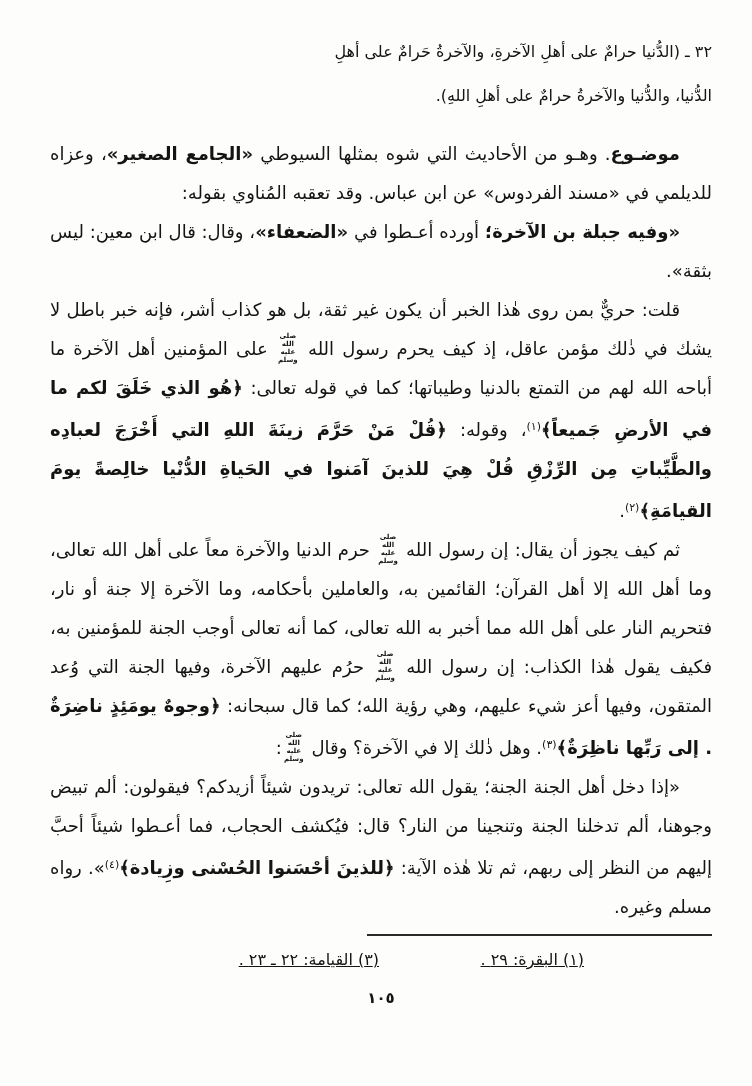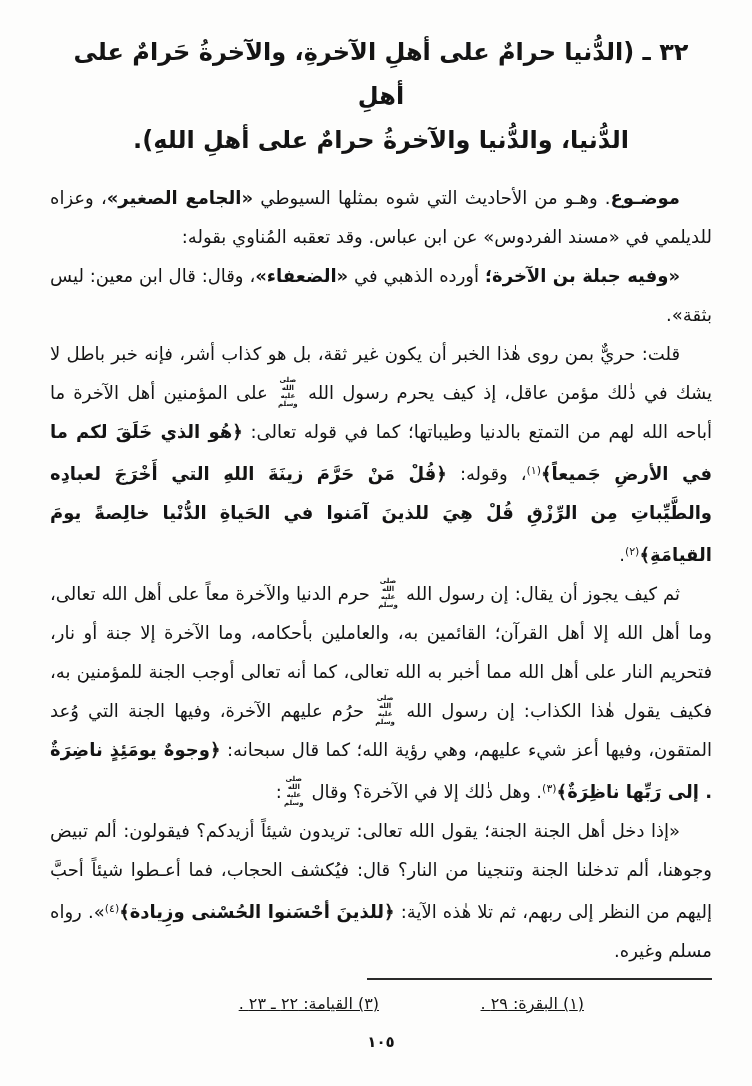--- a/index.html
+++ b/index.html
@@ -10,23 +10,23 @@
     margin: 0 auto;
     background: #fdfdfc;
     color: #141414;
     direction: rtl;
     font-family: "DejaVu Sans", sans-serif;
     box-sizing: border-box;
     padding: 30px 40px 0 50px;
     overflow: hidden;
   }
   .title {
-    text-align: center;
-    font-weight: bold;
-    font-size: 24px;
+    text-align: right;
+    font-weight: normal;
+    font-size: 16px;
     line-height: 44px;
     margin-bottom: 16px;
   }
   .title .title-line { white-space: normal; }
   .body-text p {
     margin: 0;
     font-size: 18px;
     line-height: 39px;
     text-align: justify;
     text-indent: 32px;
@@ -75,21 +75,21 @@
 
 <div class="page">
 
   <div class="title">
     <div class="title-line">٣٢ ـ (الدُّنيا حرامٌ على أهلِ الآخرةِ، والآخرةُ حَرامٌ على أهلِ</div>
     <div class="title-line">الدُّنيا، والدُّنيا والآخرةُ حرامٌ على أهلِ اللهِ).</div>
   </div>
 
   <div class="body-text">
       <p><span class="bold-seg">موضـوع</span><span>. وهـو من الأحاديث التي شوه بمثلها السيوطي </span><span class="bold-seg">«الجامع الصغير»</span><span>، وعزاه للديلمي في «مسند الفردوس» عن ابن عباس. وقد تعقبه المُناوي بقوله:</span></p>
-      <p><span class="bold-seg">«وفيه جبلة بن الآخرة؛</span><span> أورده الذهبي في </span><span class="bold-seg">«الضعفاء»</span><span>، وقال: قال ابن معين: ليس بثقة».</span></p>
+      <p><span class="bold-seg">«وفيه جبلة بن الآخرة؛</span><span> أورده أعـطوا في </span><span class="bold-seg">«الضعفاء»</span><span>، وقال: قال ابن معين: ليس بثقة».</span></p>
       <p><span>قلت: حريٌّ بمن روى هٰذا الخبر أن يكون غير ثقة، بل هو كذاب أشر، فإنه خبر باطل لا يشك في ذٰلك مؤمن عاقل، إذ كيف يحرم رسول الله </span><span class="saw">صلى الله عليه وسلم</span><span> على المؤمنين أهل الآخرة ما أباحه الله لهم من التمتع بالدنيا وطيباتها؛ كما في قوله تعالى: </span><span class="bold-seg">﴿هُو الذي خَلَقَ لكم ما في الأرضِ جَميعاً﴾</span><span class="fnref">(١)</span><span>، وقوله: </span><span class="bold-seg">﴿قُلْ مَنْ حَرَّمَ زينَةَ اللهِ التي أَخْرَجَ لعبادِه والطَّيِّباتِ مِن الرِّزْقِ قُلْ هِيَ للذينَ آمَنوا في الحَياةِ الدُّنْيا خالِصةً يومَ القيامَةِ﴾</span><span class="fnref">(٢)</span><span>.</span></p>
       <p><span>ثم كيف يجوز أن يقال: إن رسول الله </span><span class="saw">صلى الله عليه وسلم</span><span> حرم الدنيا والآخرة معاً على أهل الله تعالى، وما أهل الله إلا أهل القرآن؛ القائمين به، والعاملين بأحكامه، وما الآخرة إلا جنة أو نار، فتحريم النار على أهل الله مما أخبر به الله تعالى، كما أنه تعالى أوجب الجنة للمؤمنين به، فكيف يقول هٰذا الكذاب: إن رسول الله </span><span class="saw">صلى الله عليه وسلم</span><span> حرُم عليهم الآخرة، وفيها الجنة التي وُعد المتقون، وفيها أعز شيء عليهم، وهي رؤية الله؛ كما قال سبحانه: </span><span class="bold-seg">﴿وجوهٌ يومَئِذٍ ناضِرَةٌ . إلى رَبِّها ناظِرَةٌ﴾</span><span class="fnref">(٣)</span><span>. وهل ذٰلك إلا في الآخرة؟ وقال </span><span class="saw">صلى الله عليه وسلم</span><span>:</span></p>
       <p><span>«إذا دخل أهل الجنة الجنة؛ يقول الله تعالى: تريدون شيئاً أزيدكم؟ فيقولون: ألم تبيض وجوهنا، ألم تدخلنا الجنة وتنجينا من النار؟ قال: فيُكشف الحجاب، فما أعـطوا شيئاً أحبَّ إليهم من النظر إلى ربهم، ثم تلا هٰذه الآية: </span><span class="bold-seg">﴿للذينَ أحْسَنوا الحُسْنى وزِيادة﴾</span><span class="fnref">(٤)</span><span>». رواه مسلم وغيره.</span></p>
     </div>
 
   <div class="fn-sep"></div>
 
   <div class="footnotes">
     <div class="fn-col fn-col-right">
       <div class="fn-item">(١) البقرة: ٢٩ .</div>

